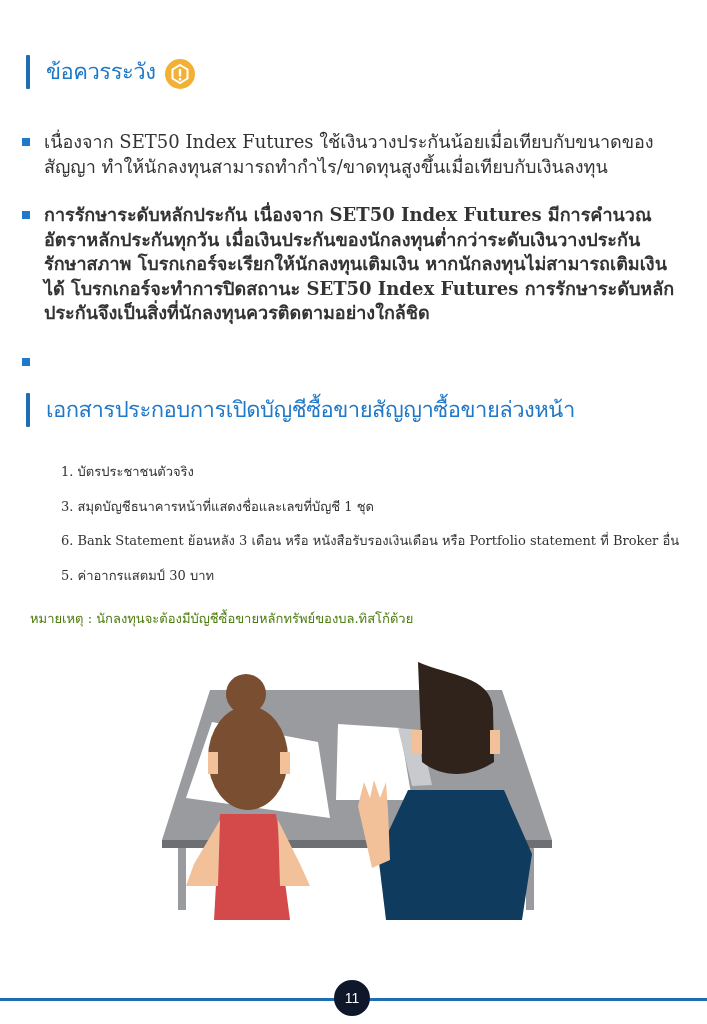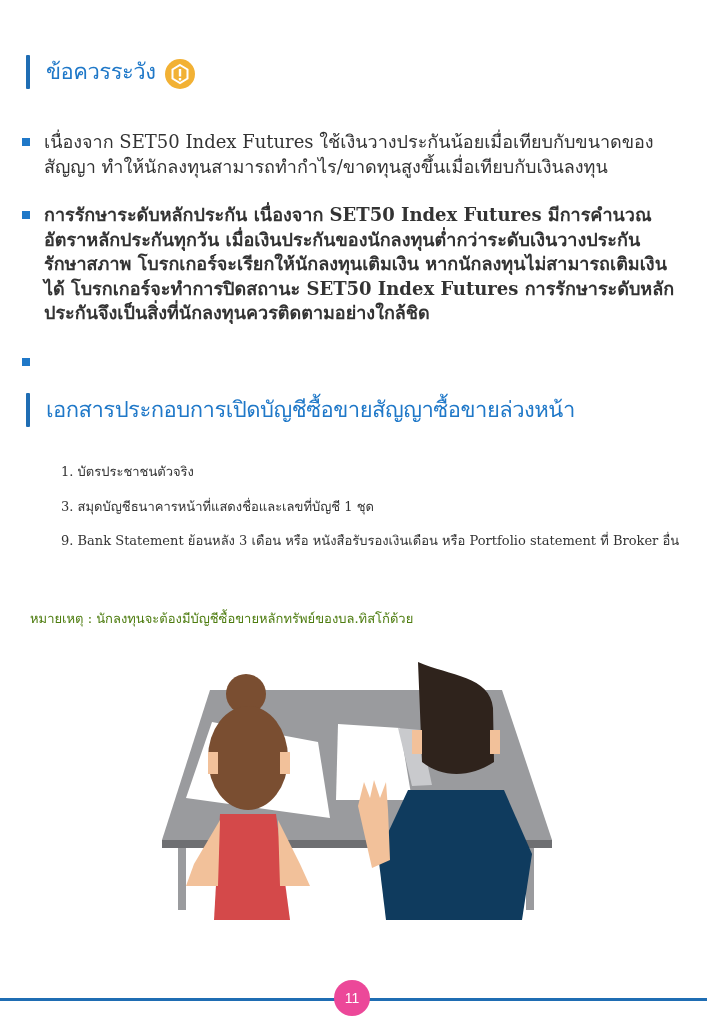--- a/index.html
+++ b/index.html
@@ -13,21 +13,21 @@
   .bullets{position:absolute;left:22px;top:106px;width:660px;margin:0;padding:0;list-style:none;}
   .bullets li{position:relative;padding-left:22px;font-size:18px;line-height:24.5px;color:#333;margin-top:24px;}
   .bullets li .sq{position:absolute;left:0;top:8px;width:8px;height:8px;background:#1f78c8;}
   .b1{margin-bottom:22px;}
   .b2{margin-bottom:22px;font-weight:bold;}
   .docs{position:absolute;left:44px;top:438px;margin:17px;padding:0;list-style:none;}
   .docs li{font-size:13px;line-height:34.5px;color:#333;}
   .note{position:absolute;left:30px;top:608px;font-size:13px;color:#4d7c0f;}
   .illus{position:absolute;left:150px;top:650px;}
   .footer-line{position:absolute;left:0;right:0;top:998px;height:3px;background:#1f6db3;}
-  .page-num{position:absolute;left:334px;top:980px;width:36px;height:36px;border-radius:50%;background:#ec4899;
+  .page-num{position:absolute;left:334px;top:980px;width:36px;height:36px;border-radius:50%;background:#0f172a;
             color:#fff;font-family:"Liberation Sans",sans-serif;font-size:14px;display:flex;align-items:center;justify-content:center;}
 </style>
 </head>
 <body>
 
 <div class="heading" style="top:54px;">
   <div class="bar"></div>
   <span class="title">ข้อควรระวัง</span>
   <span class="warn">
     <svg width="30" height="30" viewBox="0 0 30 30">
@@ -45,21 +45,22 @@
 </ul>
 
 <div class="heading" style="top:392px;">
   <div class="bar"></div>
   <span class="title">เอกสารประกอบการเปิดบัญชีซื้อขายสัญญาซื้อขายล่วงหน้า</span>
 </div>
 
 <ol class="docs">
   <li>1. บัตรประชาชนตัวจริง</li>
   <li>3. สมุดบัญชีธนาคารหน้าที่แสดงชื่อและเลขที่บัญชี 1 ชุด</li>
-  <li>9. Bank Statement ย้อนหลัง 3 เดือน หรือ หนังสือรับรองเงินเดือน หรือ Portfolio statement ที่ Broker อื่น</li>
+  <li>6. Bank Statement ย้อนหลัง 3 เดือน หรือ หนังสือรับรองเงินเดือน หรือ Portfolio statement ที่ Broker อื่น</li>
+  <li>5. ค่าอากรแสตมป์ 30 บาท</li>
 </ol>
 
 <div class="note">หมายเหตุ : นักลงทุนจะต้องมีบัญชีซื้อขายหลักทรัพย์ของบล.ทิสโก้ด้วย</div>
 
 <div class="illus">
   <svg width="420" height="270" viewBox="0 0 420 270">
 
     <polygon points="60,40 352,40 402,190 12,190" fill="#9a9b9e"></polygon>
     <rect x="12" y="190" width="390" height="8" fill="#6e6f72"></rect>
     <rect x="28" y="198" width="8" height="62" fill="#9a9b9e"></rect>

